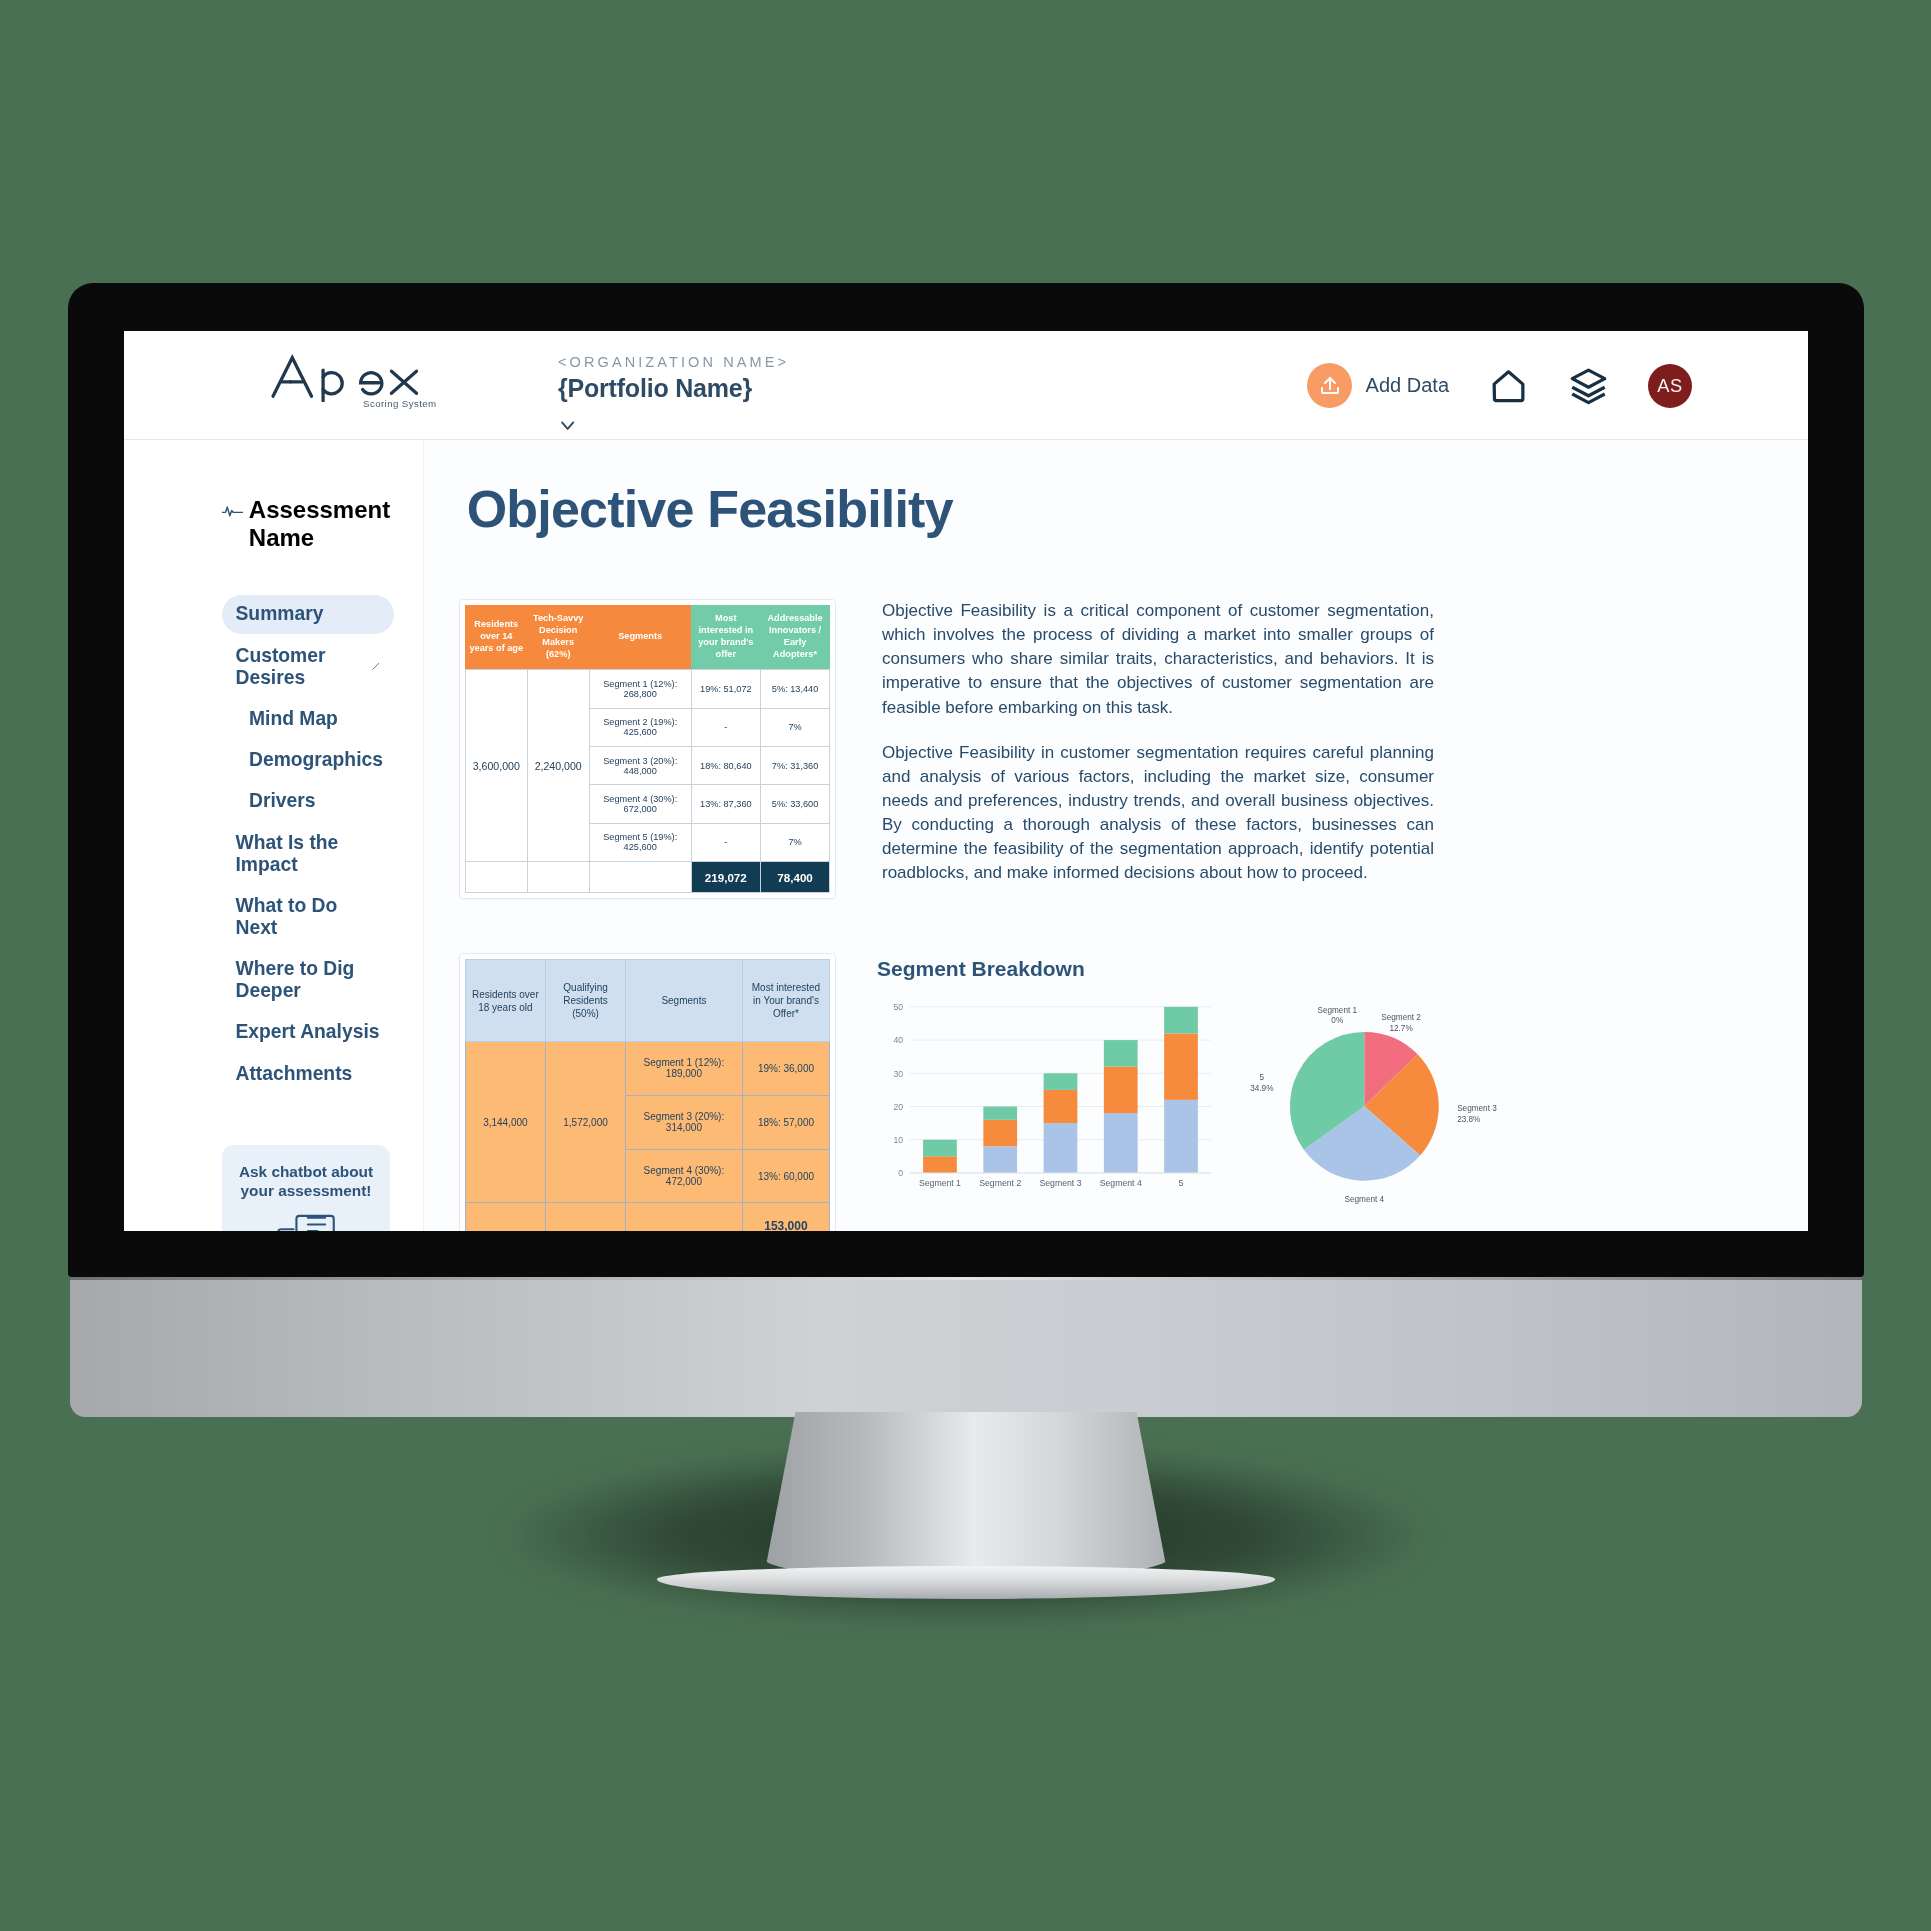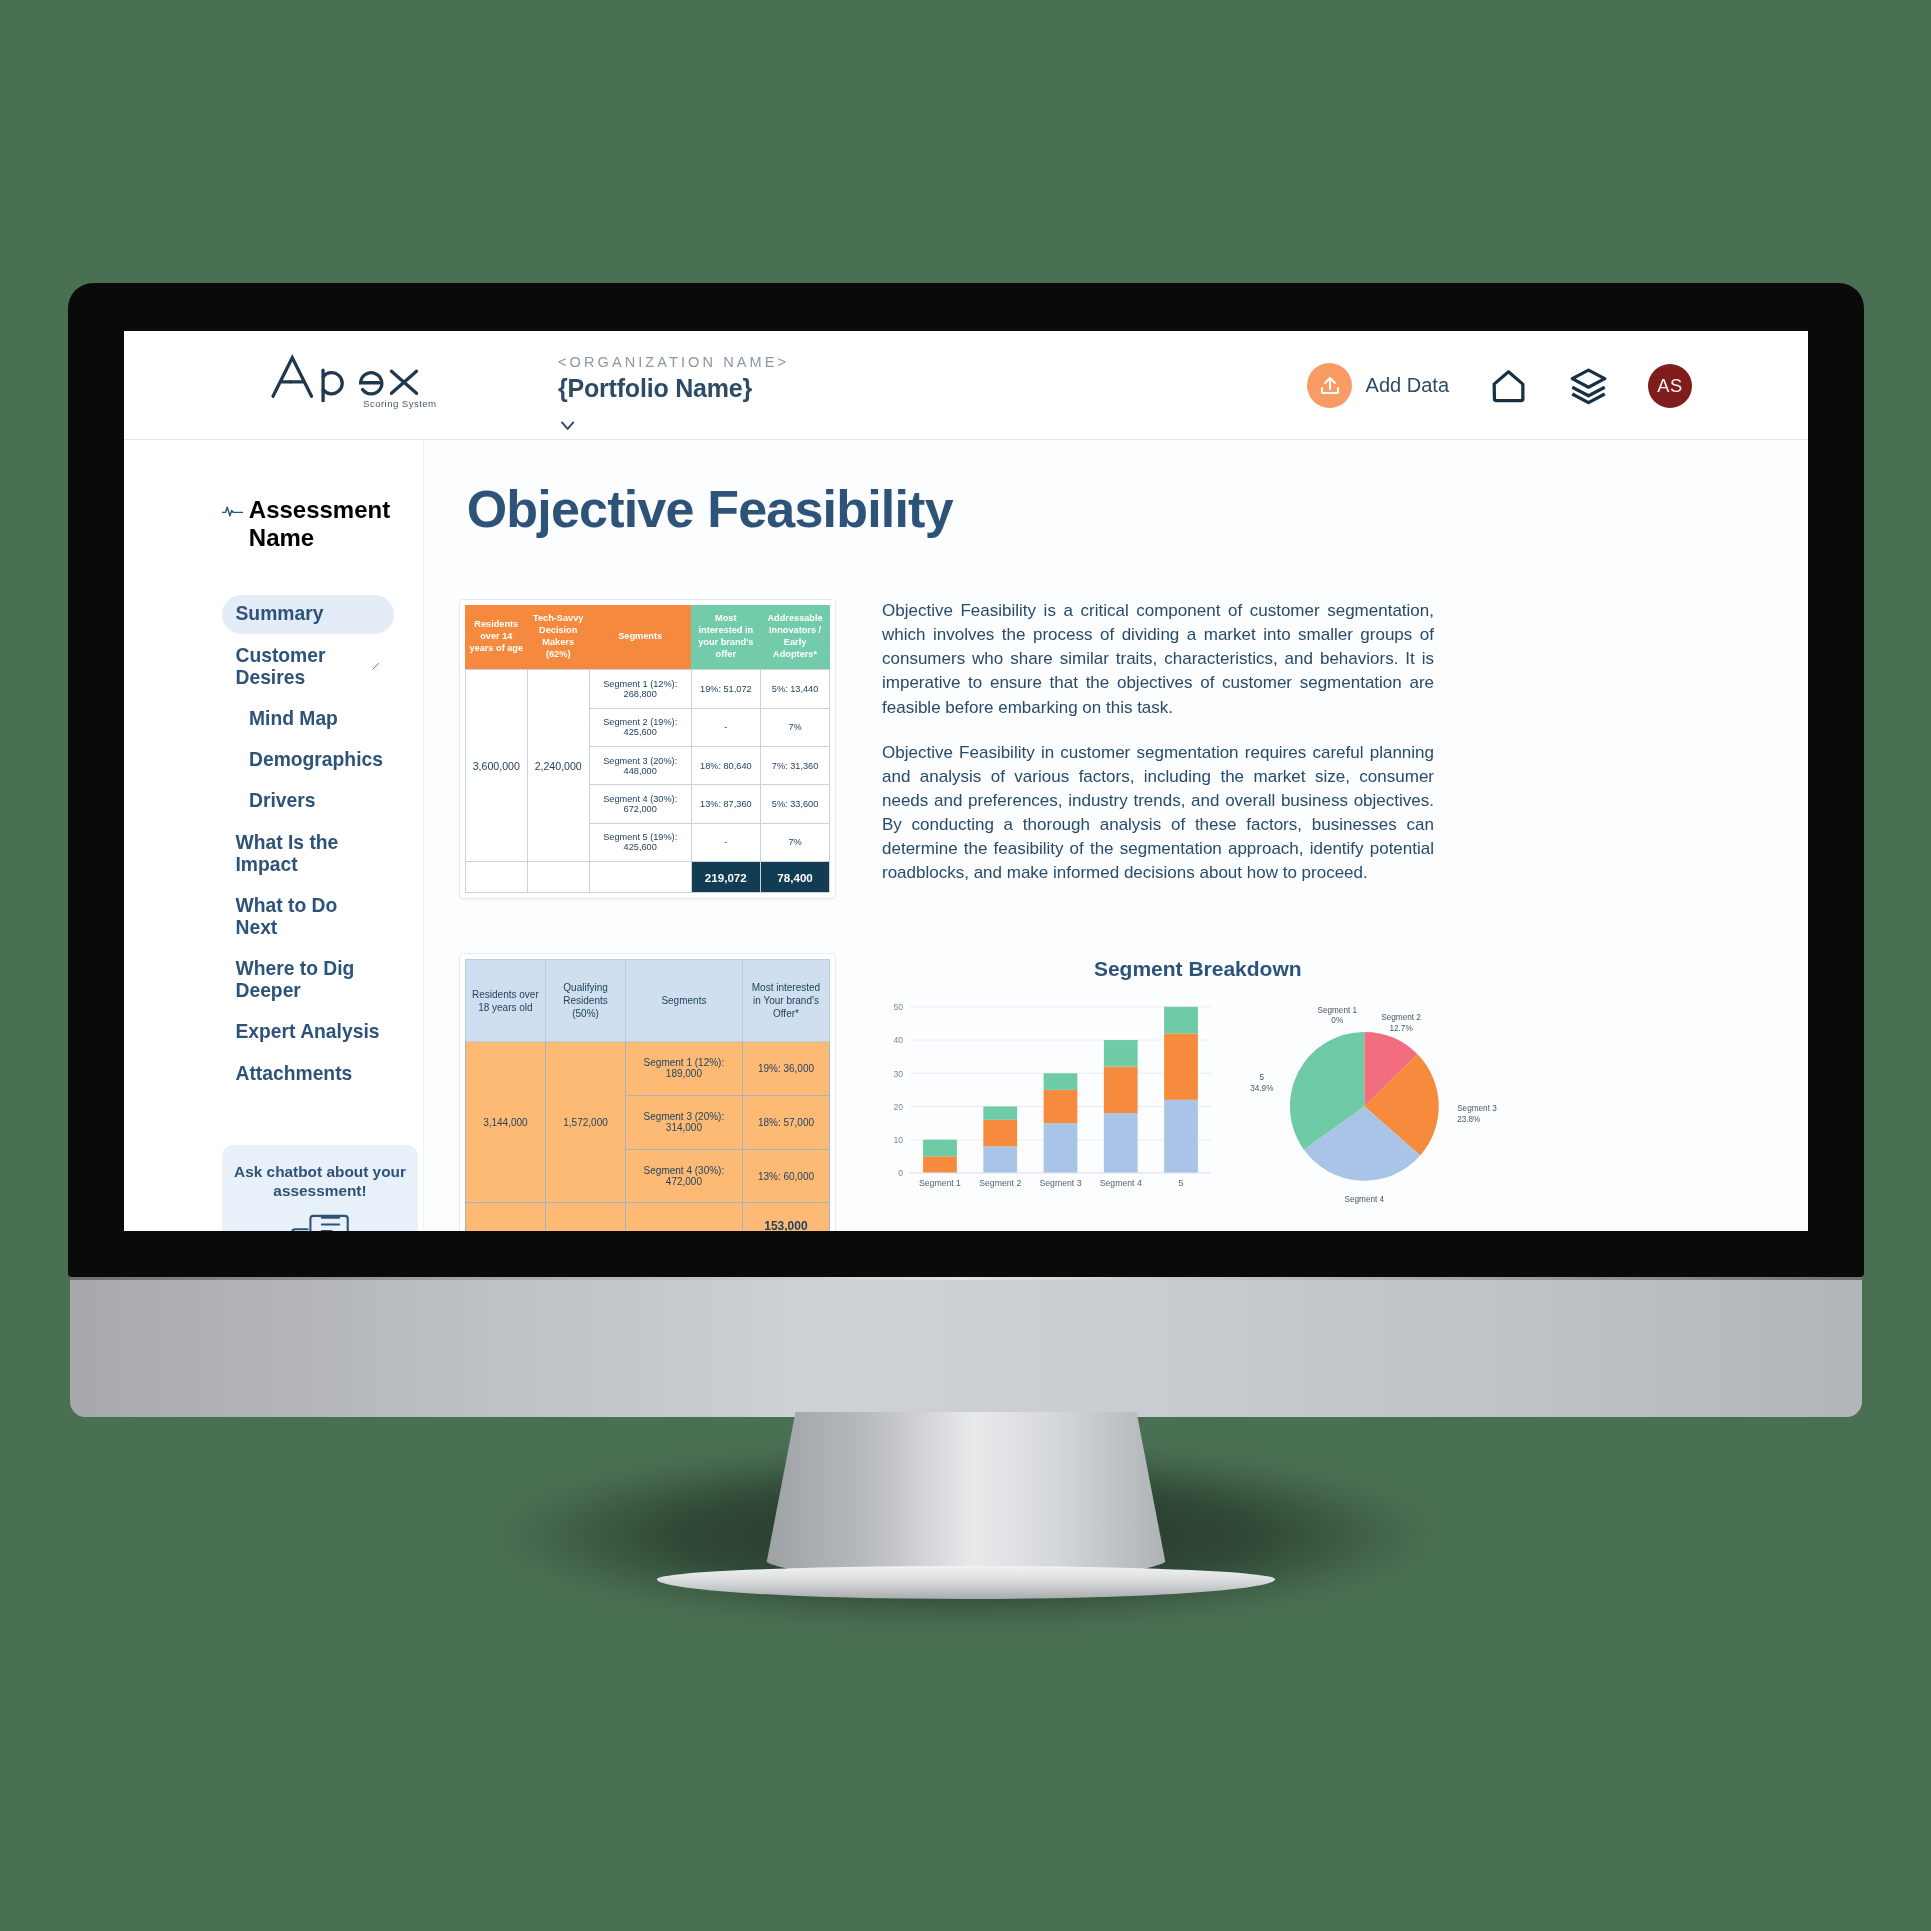--- a/index.html
+++ b/index.html
@@ -117,21 +117,21 @@
   .nav-item {
     font-size: 19.3px; font-weight: 700; color:#2e5379;
     padding: 8.7px 13.5px; border-radius: 965px; cursor:pointer;
     display:flex; align-items:center; gap:9.7px; width: 172px;
   }
   .nav-item.active { background:#e3ecf7; }
   .nav-item.sub { padding-left: 27px; }
   .nav-edit { width:12.6px; height:12.6px; color:#4f7aa3; margin-left:auto; }
 
   .chatbot-card {
-    margin-top: 52px; width: 196px; background:#e8f0fa;
+    margin-top: 52px; width: 168px; background:#e8f0fa;
     border-radius: 11.6px; padding: 16.4px 11.6px 13.5px; text-align:center;
   }
   .chatbot-title { font-size: 15.4px; font-weight:700; color:#2e5379; line-height:1.25; }
   .chatbot-icon { margin-top: 11.6px; color:#2e5379; }
 
   .page-title {
     font-size: 52px; font-weight: 800; color:#2e5379; letter-spacing:-0.8px;
     margin: 0 0 60px 7.7px;
   }
 
@@ -173,21 +173,21 @@
   .t2 td.total { font-weight:700; font-size: 12px; }
 
   
   .prose { width: 552px; }
   .prose p {
     font-size: 17px; line-height: 1.42; color:#274b6b;
     text-align: justify; margin-bottom: 21px;
   }
   .prose p:last-child { margin-bottom:0; }
   .section-heading {
-    font-size: 21px; font-weight: 700; color:#2e5379; margin: 3.9px 0 15.4px 0; text-align: center;
+    font-size: 21px; font-weight: 700; color:#2e5379; margin: 3.9px 0 15.4px 0;
   }
 
   
   .charts-row { display:flex; gap: 13.5px; align-items:flex-start; }
   .bar-chart-box { width: 338px; }
   .pie-chart-box { width: 290px; }
   svg text { font-family:"Liberation Sans", sans-serif; }
 </style>
 </head>
 <body>

